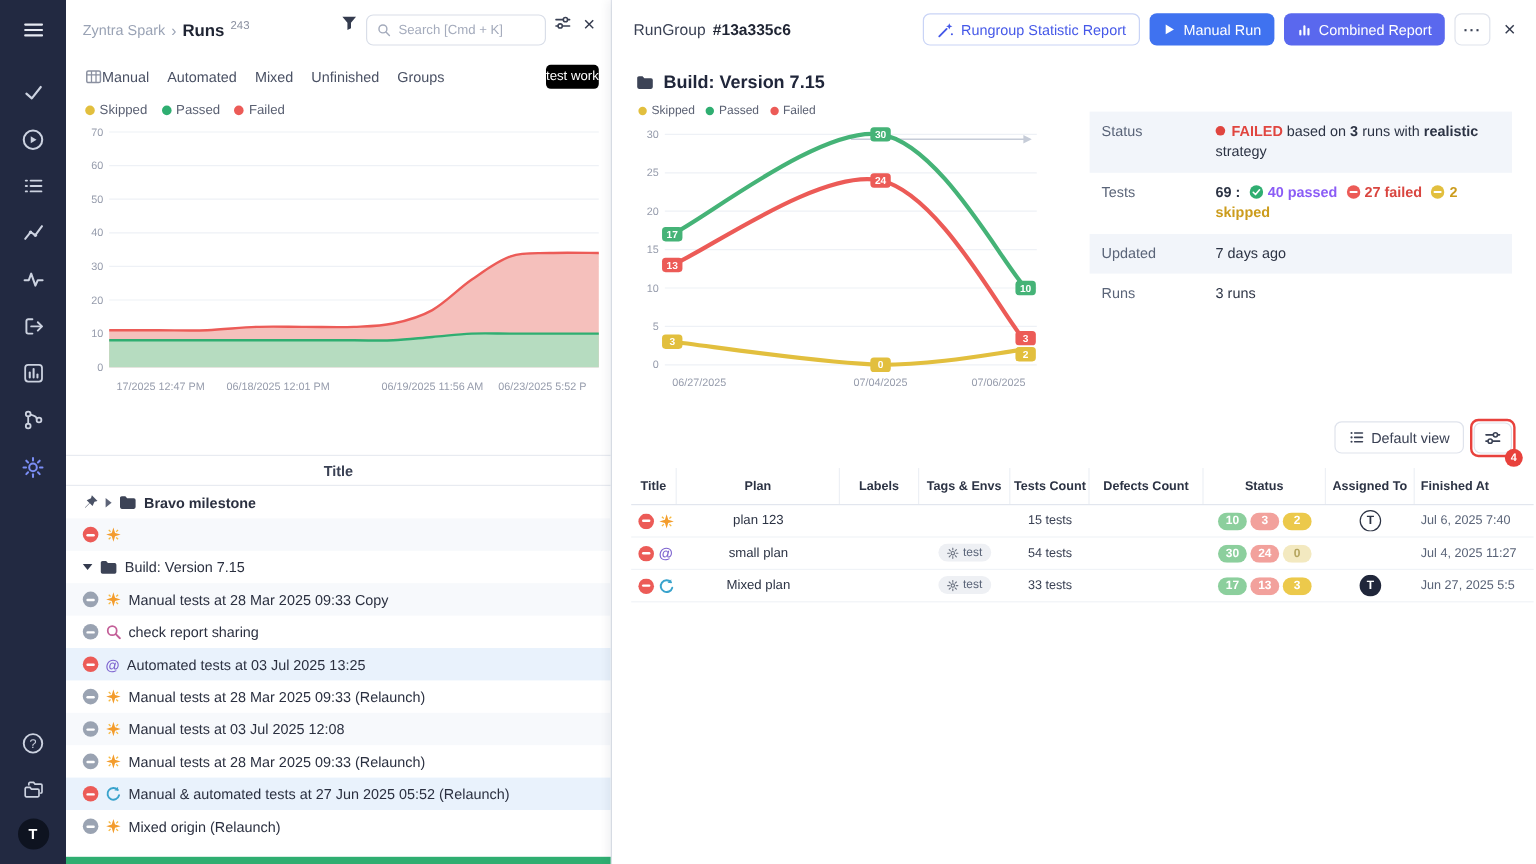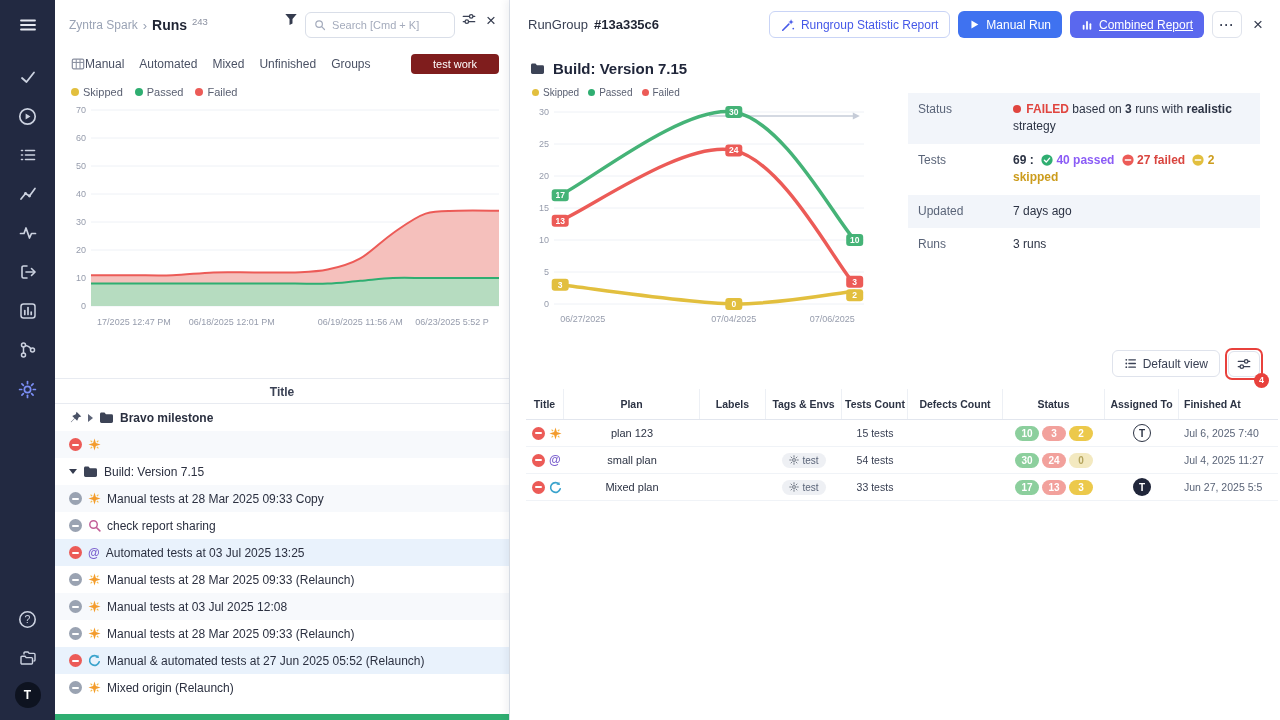--- a/index.html
+++ b/index.html
@@ -29,21 +29,21 @@
   .icon-btn { background:none; border:none; display:flex; align-items:center; justify-content:center; }
   .search-box { display:flex; align-items:center; gap:6px; border:1px solid #d9dee8; border-radius:6px;
     height:26px; padding:0 8px; width:150px; }
   .search-box input { border:none; outline:none; width:115px; font-size:11px; color:#6b7280;
     font-family:"Liberation Sans",sans-serif; }
   .search-box input::placeholder { color:#a4abbc; }
   .close-x { font-size:17px; color:#343b4e; line-height:1; padding:0 3px; }
 
   .tabs-row { display:flex; align-items:center; padding:8px 10px 8px 16px; font-size:12px; color:#4a5164; }
   .tab { white-space:nowrap; }
-  .pill { margin-left:auto; background:#7f1d1d; color:#fff; border-radius:4px; padding:4px 22px;
+  .pill { margin-left:auto; background:#000000; color:#fff; border-radius:4px; padding:4px 0;
     font-size:11px; white-space:nowrap; }
 
   .legend-row { display:flex; gap:12px; align-items:center; padding:4px 16px 2px; font-size:11px; color:#5a6072; }
   .legend-row.small { font-size:10px; gap:9px; padding:0 0 2px 4px; }
   .lg-item { display:inline-flex; align-items:center; gap:4px; }
   .dot { width:8px; height:8px; border-radius:50%; display:inline-block; }
   .legend-row.small .dot { width:7px; height:7px; }
 
   .lp-chart { padding:2px 4px 0 6px; }
 
@@ -74,21 +74,21 @@
   .detail-panel { position:absolute; left:510px; top:0; width:770px; height:720px; background:#fff;
     box-shadow:-3px 0 8px rgba(20,30,60,.07); }
   .dp-header { display:flex; align-items:center; gap:6px; padding:11px 14px 9px 18px; }
   .dp-group-label { font-size:13px; color:#3a4154; }
   .dp-group-id { font-size:13px; color:#1f2433; font-weight:bold; }
   .dp-buttons { margin-left:auto; display:flex; align-items:center; gap:8px; }
   .btn { height:27px; display:inline-flex; align-items:center; gap:6px; padding:0 11px; border-radius:6px;
     font-size:12px; border:none; font-family:"Liberation Sans",sans-serif; white-space:nowrap; }
   .btn-outline { border:1px solid #c9d4f6; color:#4558e8; background:#fff; }
   .btn-blue { background:#3f72f0; color:#fff; }
-  .btn-indigo { background:#5a68ee; color:#fff;text-decoration:underline; }
+  .btn-indigo { background:#5a68ee; color:#fff; }
   .btn-more { border:1px solid #dfe3ec; background:#fff; width:30px; padding:0; justify-content:center;
     color:#3a4154; font-weight:bold; letter-spacing:1px; font-size:12px; }
 
   .dp-title { display:flex; align-items:center; gap:8px; padding:13px 14px 4px 20px;
     font-size:15px; font-weight:bold; color:#20263a; }
 
   .dp-body { display:flex; gap:24px; padding:6px 14px 0 18px; }
   .chart-col { width:356px; flex:none; }
   .info-col { flex:1; margin-top:6px; margin-right:6px; font-size:12px; }
   .info-row { display:flex; padding:8px 10px; line-height:1.45; }

